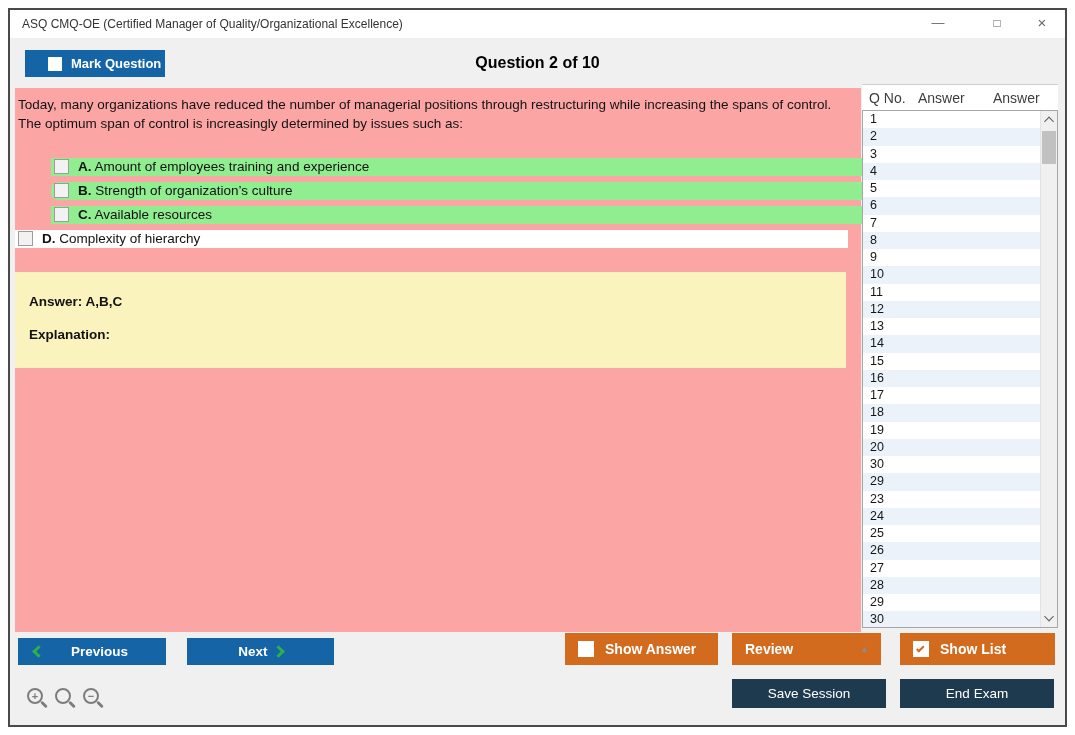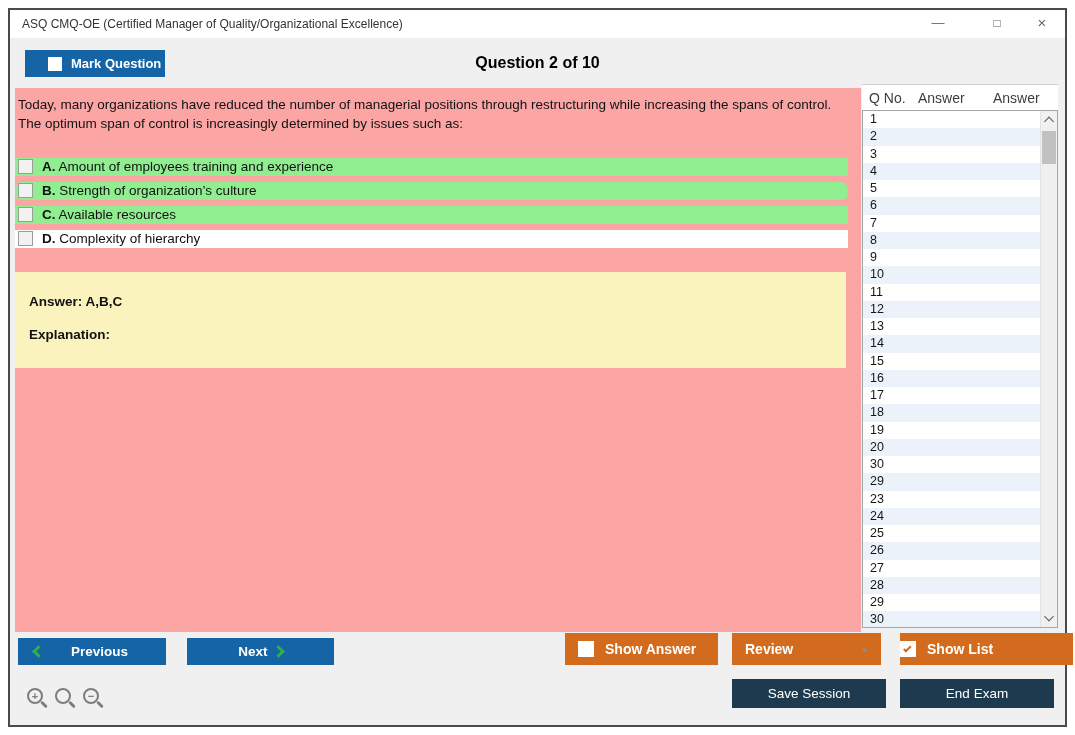--- a/index.html
+++ b/index.html
@@ -20,21 +20,21 @@
   .btn-blue { background:#1464a6; color:#fff; border:none; display:flex; align-items:center; cursor:pointer; font-family:"Liberation Sans", sans-serif; }
   .mark-btn { position:absolute; left:15px; top:12px; width:140px; height:27px; padding-left:23px; gap:9px; font-size:13px; font-weight:bold; }
   .cb-white { width:14px; height:14px; background:#fff; flex:0 0 auto; display:flex; align-items:center; justify-content:center; }
 
   .qcounter { position:absolute; left:0; right:0; top:16px; text-align:center; font-size:16px; font-weight:bold; color:#000000; }
 
   
   .qpanel { position:absolute; left:5px; top:50px; width:846px; height:544px; background:#fca5a5; }
   .qtext { position:absolute; left:3px; top:8px; width:836px; font-size:13.5px; line-height:18.5px; color:#121212; }
   .option { position:absolute; left:0; width:833px; height:18px; background:#fff; cursor:pointer; }
-  .option.green { background:#90ee90; }
+  .option.green { background:#90ee90;margin-left:36px; }
   .opt-a { top:70px; } .opt-b { top:94px;border-radius:7px; } .opt-c { top:118px; } .opt-d { top:142px; }
   .opt-cb { position:absolute; left:3px; top:1px; width:15px; height:15px; background:#f2f2f2; border:1px solid #9c9c9c; cursor:pointer; }
   .opt-label { position:absolute; left:27px; top:0; line-height:18px; font-size:13.5px; color:#111; }
   .opt-label b { font-weight:bold; }
 
   .answerbox { position:absolute; left:0; top:184px; width:831px; height:96px; background:#fbf3bd; }
   .ans-line1 { position:absolute; left:14px; top:22px; font-size:13.5px; font-weight:bold; color:#111; }
   .ans-line2 { position:absolute; left:14px; top:55px; font-size:13.5px; font-weight:bold; color:#111; }
 
   
@@ -58,21 +58,21 @@
   .prev-btn { left:8px; top:600px; width:148px; padding-left:16px; gap:28px; }
   .next-btn { left:177px; top:600px; width:147px; justify-content:center; gap:6px; }
   .chev { width:9px; height:9px; border-left:3px solid #2eb14a; border-bottom:3px solid #2eb14a; flex:0 0 auto; }
   .chev.left { transform:rotate(45deg); }
   .chev.right { transform:rotate(-135deg); }
 
   .btn-orange { position:absolute; top:595px; height:32px; background:#d26b1e; color:#fff; border:none; display:flex; align-items:center; font-size:14px; font-weight:600; cursor:pointer; font-family:"Liberation Sans", sans-serif; }
   .show-answer-btn { left:555px; width:153px; padding-left:13px; gap:11px; }
   .review-btn { left:722px; width:149px; padding-left:13px; }
   .review-caret { position:absolute; right:12px; top:50%; transform:translateY(-50%); font-size:9px; color:#8c8c8c; }
-  .show-list-btn { left:890px; width:173px; gap:11px; }
+  .show-list-btn { left:890px; width:155px; padding-left:13px; gap:11px; }
   .cb16 { width:16px; height:16px; background:#fff; flex:0 0 auto; display:flex; align-items:center; justify-content:center; }
   .checkmark { width:8px; height:4px; border-left:2px solid #d26b1e; border-bottom:2px solid #d26b1e; transform:rotate(-45deg) translateY(-1px); display:none; }
   .cb16.checked .checkmark { display:block; }
 
   .btn-navy { position:absolute; top:641px; height:29px; background:#1e3a4f; color:#fff; border:none; font-size:13.5px; display:flex; align-items:center; justify-content:center; cursor:pointer; font-family:"Liberation Sans", sans-serif; }
   .save-btn { left:722px; width:154px; }
   .end-btn { left:890px; width:154px; }
 
   
   .zoomers { position:absolute; left:17px; top:650px; display:flex; gap:12px; }

